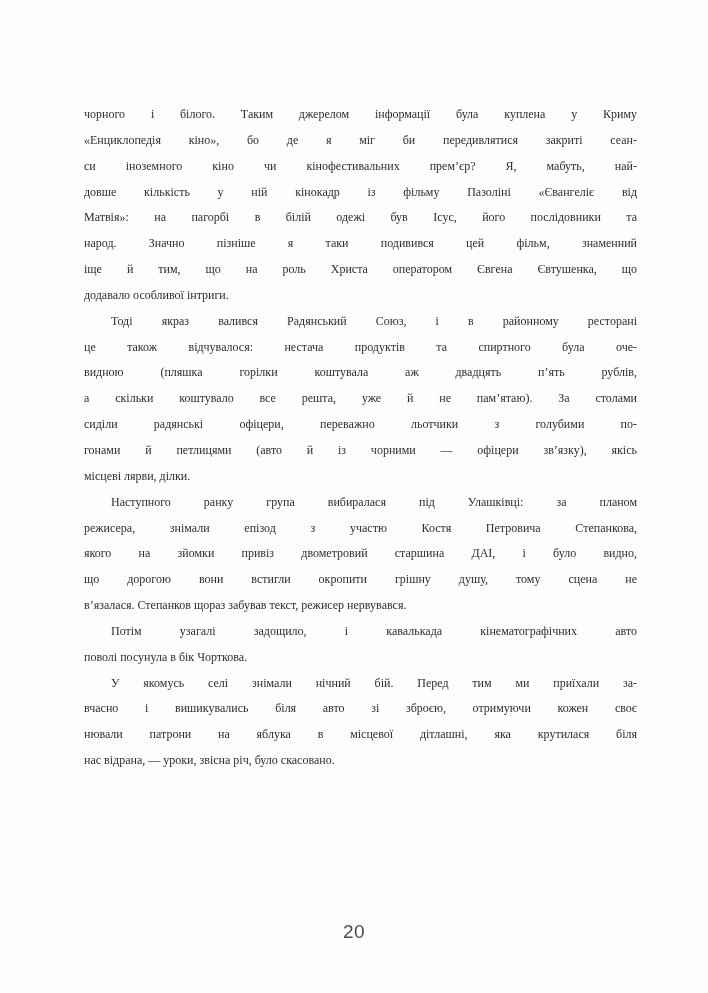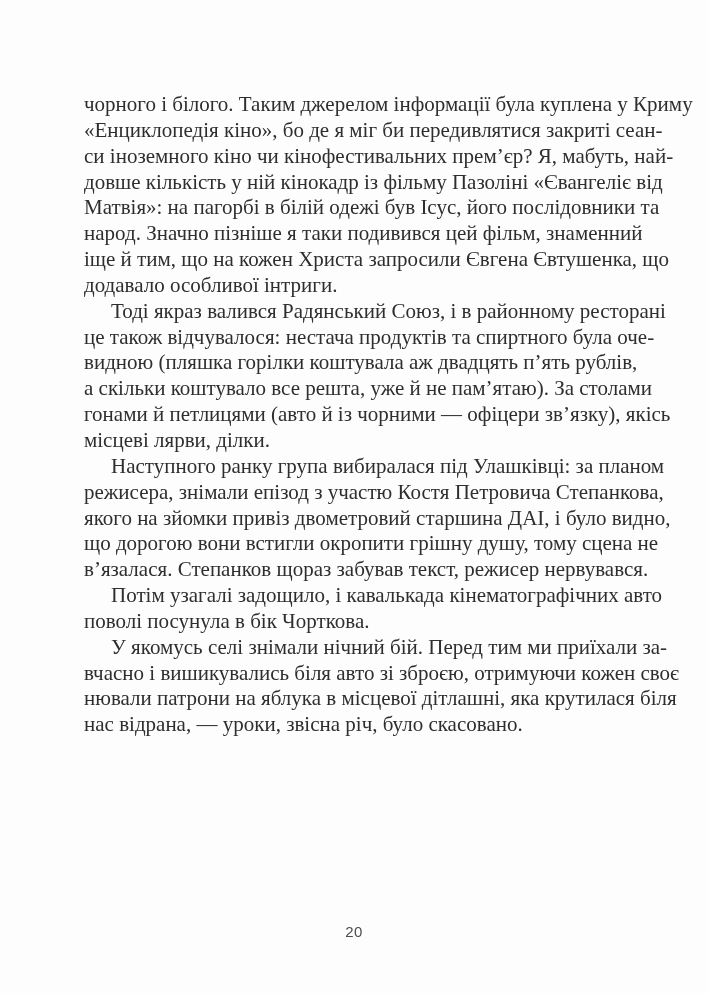--- a/index.html
+++ b/index.html
@@ -11,24 +11,24 @@
     position: relative;
     width: 708px;
     height: 993px;
     background: #fdfdfd;
     overflow: hidden;
     font-family: "Liberation Serif", "DejaVu Serif", serif;
   }
   .text-block {
     position: absolute;
     left: 84px;
-    top: 92px;
+    top: 102px;
     width: 553px;
     color: #2e2e2e;
-    font-size: 21px;
+    font-size: 12px;
     line-height: 25.85px;
     font-kerning: normal;
     font-family: Liberation Serif, serif;
   }
   .para { margin: 0; padding: 0; }
   .line {
     text-align: justify;
     text-align-last: justify;
     white-space: nowrap;
   }
@@ -41,46 +41,47 @@
   .line em {
     font-style: italic;
   }
   .folio {
     position: absolute;
     left: 0;
     top: 922px;
     width: 708px;
     text-align: center;
     font-family: "Liberation Sans", sans-serif;
-    font-size: 15px;
+    font-size: 19px;
     line-height: 20px;
     color: #4d4d4d;
     letter-spacing: 0.5px;
   }
 </style>
 </head>
 <body>
 
 <div class="page">
   <div class="text-block">
       <div class="para">
         <div class="line">чорного і білого. Таким джерелом інформації була куплена у Криму</div>
         <div class="line">«Енциклопедія кіно», бо де я міг би передивлятися закриті сеан-</div>
         <div class="line">си іноземного кіно чи кінофестивальних прем’єр? Я, мабуть, най-</div>
         <div class="line">довше кількість у ній кінокадр із фільму Пазоліні «Євангеліє від</div>
         <div class="line">Матвія»: на пагорбі в білій одежі був Ісус, його послідовники та</div>
         <div class="line">народ. Значно пізніше я таки подивився цей фільм, знаменний</div>
-        <div class="line">іще й тим, що на кожен Христа запросили Євгена Євтушенка, що</div>
+        <div class="line">іще й тим, що на роль Христа оператором Євгена Євтушенка, що</div>
         <div class="line last">додавало особливої інтриги.</div>
       </div>
       <div class="para indent">
         <div class="line">Тоді якраз валився Радянський Союз, і в районному ресторані</div>
         <div class="line">це також відчувалося: нестача продуктів та спиртного була оче-</div>
         <div class="line">видною (пляшка горілки коштувала аж двадцять п’ять рублів,</div>
         <div class="line">а скільки коштувало все решта, уже й не пам’ятаю). За столами</div>
+        <div class="line">сиділи радянські офіцери, переважно льотчики з голубими по-</div>
         <div class="line">гонами й петлицями (авто й із чорними — офіцери зв’язку), якісь</div>
         <div class="line last">місцеві лярви, ділки.</div>
       </div>
       <div class="para indent">
         <div class="line">Наступного ранку група вибиралася під Улашківці: за планом</div>
         <div class="line">режисера, знімали епізод з участю Костя Петровича Степанкова,</div>
         <div class="line">якого на зйомки привіз двометровий старшина ДАІ, і було видно,</div>
         <div class="line">що дорогою вони встигли окропити грішну душу, тому сцена не</div>
         <div class="line last">в’язалася. Степанков щораз забував текст, режисер нервувався.</div>
       </div>

